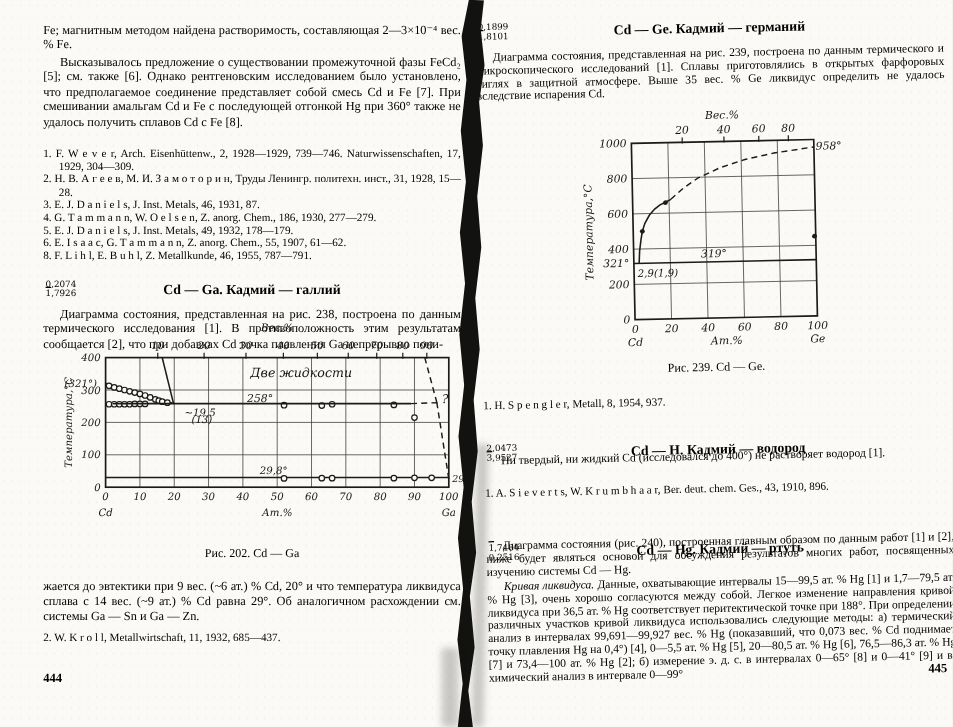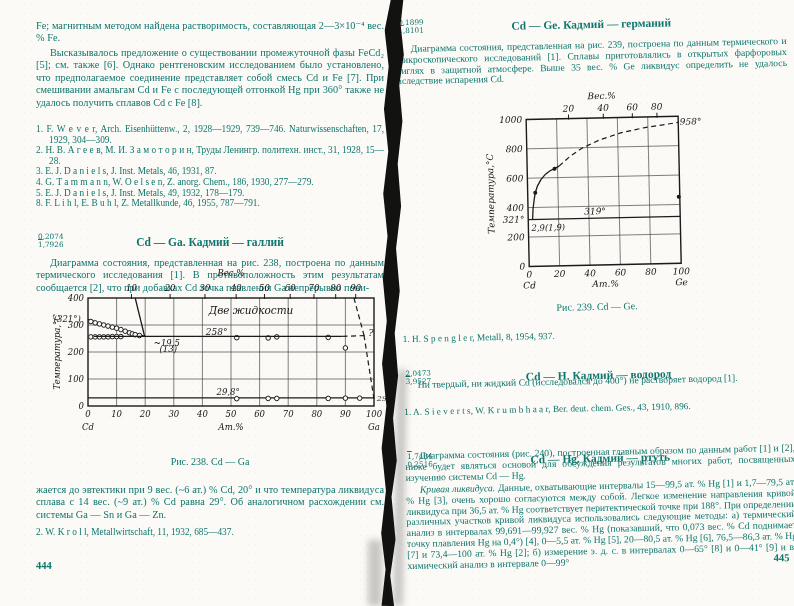--- a/index.html
+++ b/index.html
@@ -1,17 +1,17 @@
 <!DOCTYPE html>
 <html><head>
 <meta charset="utf-8">
 <style>
   html,body{margin:0;padding:0;background:#e9e9e5;}
   #page{position:relative;width:794px;height:606px;background:#fbfaf6;overflow:hidden;
-        font-family:"Liberation Serif","DejaVu Serif",serif;color:#0f766e;}
+        font-family:"Liberation Serif","DejaVu Serif",serif;color:#000000;}
   #page::before{content:"";position:absolute;inset:0;pointer-events:none;
         background-image:radial-gradient(rgba(70,70,60,0.055) 0.6px, transparent 0.8px);
         background-size:7px 9px;}
   .pg{position:absolute;top:0;}
   .page-left{left:36px;width:348px;height:606px;}
   .page-right{left:402px;width:390px;height:606px;transform:rotate(-1.2deg);transform-origin:50% 50%;}
   .blk{position:absolute;left:0;right:0;}
   p.body{font-size:10.3px;line-height:12.4px;text-align:justify;margin:0;}
   .page-right p.body{font-size:9.7px;line-height:10.8px;}
   .ind{text-indent:14px;}
@@ -49,20 +49,21 @@
   <div class="pg page-left">
     <p class="body blk" style="top:20px">Fe; магнитным методом найдена растворимость, составляющая 2—3×10⁻⁴ вес. % Fe.</p>
     <p class="body blk ind" style="top:47px">Высказывалось предложение о существовании промежуточной фазы FeCd₂ [5]; см. также [6]. Однако рентгеновским исследованием было установлено, что предполагаемое соединение представляет собой смесь Cd и Fe [7]. При смешивании амальгам Cd и Fe с последующей отгонкой Hg при 360° также не удалось получить сплавов Cd с Fe [8].</p>
 
     <div class="refs blk" style="top:124px">
       <div class="ref">1. F. W e v e r, Arch. Eisenhüttenw., 2, 1928—1929, 739—746. Naturwissenschaften, 17, 1929, 304—309.</div>
       <div class="ref">2. Н. В. А г е е в, М. И. З а м о т о р и н, Труды Ленингр. политехн. инст., 31, 1928, 15—28.</div>
       <div class="ref">3. E. J. D a n i e l s, J. Inst. Metals, 46, 1931, 87.</div>
       <div class="ref">4. G. T a m m a n n, W. O e l s e n, Z. anorg. Chem., 186, 1930, 277—279.</div>
       <div class="ref">5. E. J. D a n i e l s, J. Inst. Metals, 49, 1932, 178—179.</div>
+      <div class="ref">6. E. I s a a c, G. T a m m a n n, Z. anorg. Chem., 55, 1907, 61—62.</div>
       <div class="ref">8. F. L i h l, E. B u h l, Z. Metallkunde, 46, 1955, 787—791.</div>
     </div>
 
     <div class="blk sec-head" style="top:236px">
       <span class="logs">
         <div><span class="ov"></span><span>0,2074</span></div>
         <div><span class="ov">1</span><span>,7926</span></div>
       </span>
       <span>Cd — Ga. Кадмий — галлий</span>
     </div>
@@ -164,21 +165,21 @@
         <text x="178.14" y="132.95999999999998" text-anchor="middle" class="cht" font-size="8.5">29,8°</text>
         <text x="318.28" y="73.56" text-anchor="start" class="cht" font-size="10">?</text>
         <text x="326.86" y="139.44" text-anchor="start" class="cht" font-size="8">29,8</text>
         <text x="181" y="14" text-anchor="middle" class="cht" font-size="8.5">Вес.%</text>
         <text x="181" y="168" text-anchor="middle" class="cht" font-size="8.5">Ат.%</text>
         <text x="38" y="168" text-anchor="middle" class="cht" font-size="8.5">Cd</text>
         <text x="324" y="168" text-anchor="middle" class="cht" font-size="8.5">Ga</text>
         <text x="10" y="90" text-anchor="middle" class="cht" font-size="8.5" transform="rotate(-90 10 90)">Температура,°С</text>
       </svg>
 
-    <div class="caption blk" style="top:456px">Рис. 238. Cd — Ga</div>
+    <div class="caption blk" style="top:456px">Рис. 202. Cd — Ga</div>
 
     <p class="body blk" style="top:484px">жается до эвтектики при 9 вес. (~6 ат.) % Cd, 20° и что температура ликвидуса сплава с 14 вес. (~9 ат.) % Cd равна 29°. Об аналогичном расхождении см. системы Ga — Sn и Ga — Zn.</p>
 
     <div class="refs blk" style="top:527px">
       <div class="ref">2. W. K r o l l, Metallwirtschaft, 11, 1932, 685—437.</div>
     </div>
 
     <div class="pagenum blk" style="top:560px">444</div>
   </div>
 

